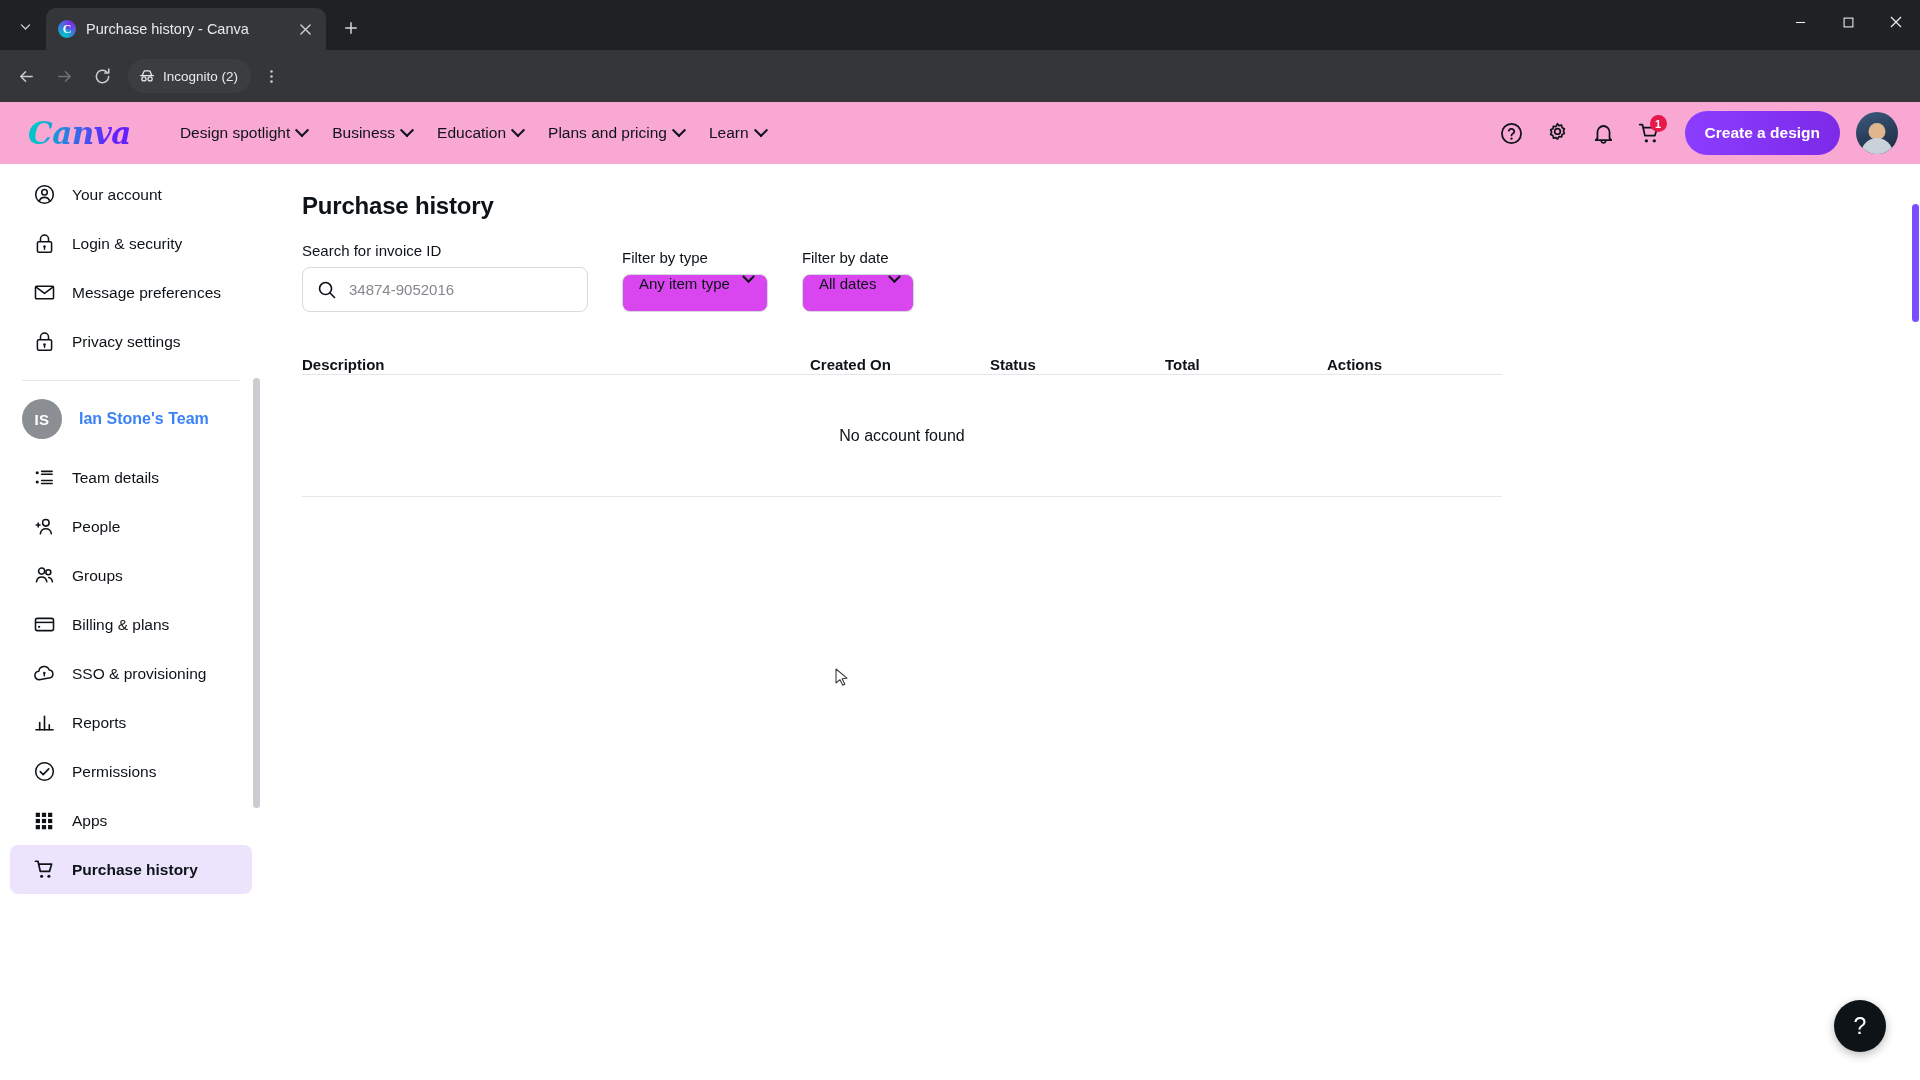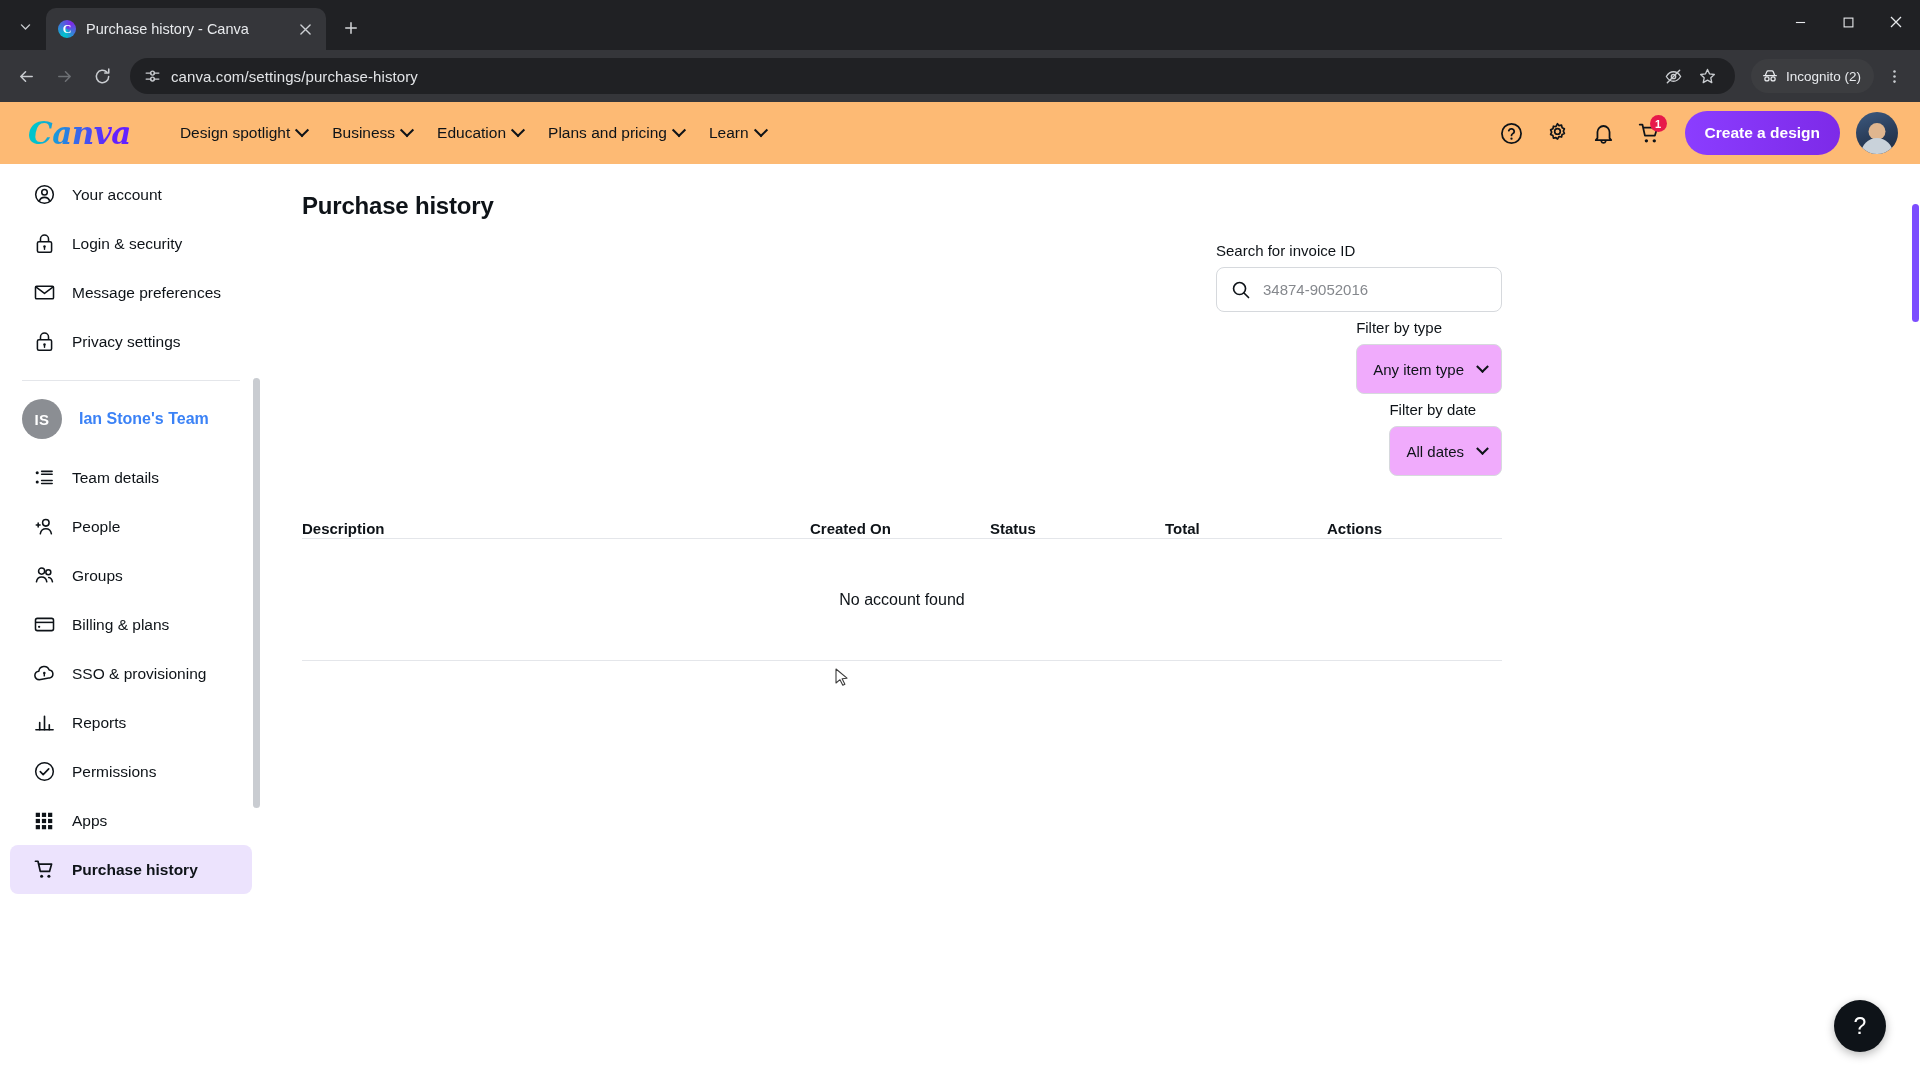--- a/index.html
+++ b/index.html
@@ -35,21 +35,21 @@
   .omni-right { display:flex; align-items:center; gap:4px; }
   .omni-ic { width:30px; height:30px; display:flex; align-items:center; justify-content:center; border-radius:50%; color:#c9ccd0; }
 
   .incognito { height:34px; background:#3c3d40; border-radius:17px; display:flex; align-items:center;
                gap:7px; padding:0 13px 0 10px; margin-left:6px; color:#e8eaed; font-size:13.5px; }
 
   
   .page { flex:1; background:#fff; display:flex; flex-direction:column; overflow:hidden; }
 
   
-  .canva-header { height:62px; background:#fdba74; display:flex; align-items:center; padding:0 22px 0 28px; flex:0 0 auto; }
+  .canva-header { height:62px; background:#f9a8d4; display:flex; align-items:center; padding:0 22px 0 28px; flex:0 0 auto; }
   .canva-logo { font-family:"DejaVu Serif", serif; font-size:31px; font-style:italic; font-weight:700; letter-spacing:-.5px;
                 background:linear-gradient(95deg,#00c4cc 8%,#6420ff 75%);
                 -webkit-background-clip:text; background-clip:text; -webkit-text-fill-color:transparent; color:#6420ff; padding-right:6px; }
   .nav { display:flex; align-items:center; margin-left:32px; gap:3px; }
   .nav-item { display:flex; align-items:center; gap:7px; padding:9px 11px; border-radius:8px; color:#0e1318; font-size:15.5px; white-space:nowrap;justify-content:space-between; }
   .chev { width:10px; height:10px; border-right:2px solid #0e1318; border-bottom:2px solid #0e1318;
           transform:rotate(45deg) translate(-2px,-2px); flex:0 0 auto; }
 
   .header-right { margin-left:auto; display:flex; align-items:center; gap:4px; }
   .hdr-ic { width:42px; height:42px; border-radius:50%; display:flex; align-items:center; justify-content:center; position:relative; color:#0e1318; }
@@ -77,27 +77,27 @@
                  display:flex; align-items:center; justify-content:center; flex:0 0 auto; letter-spacing:.3px; }
   .team-name { font-size:16px; font-weight:700; color:#3b82f6; }
 
   .sb-scroll { position:absolute; right:2px; top:14px; bottom:8px; width:7px; }
   .sb-thumb { position:absolute; top:200px; height:430px; width:7px; border-radius:4px; background:#c9ccd1; }
 
   .content { flex:1; background:#fff; padding:28px 0 0 0; position:relative; overflow:hidden; min-width:0; }
   .content-inner { padding-left:40px; padding-right:60px; max-width:1300px; }
   .page-title { font-size:24px; font-weight:700; color:#0e1318; letter-spacing:-.2px; }
 
-  .filters { display:flex; align-items:flex-end; gap:7px; margin-top:22px;flex-direction:column; }
+  .filters { display:flex; align-items:flex-end; gap:34px; margin-top:22px; }
   .field-label { font-size:15px; color:#0e1318; margin-bottom:8px; display:block; }
   .search-box { width:286px; height:45px; border:1px solid #d6d9dd; border-radius:8px; display:flex; align-items:center; gap:12px; padding:0 14px; background:#fff;justify-content:flex-end; }
   .search-box input { border:none; outline:none; flex:1; font-size:15px; color:#0e1318; font-family:"Liberation Sans",sans-serif; background:transparent; }
   .search-box input::placeholder { color:#85888d; }
-  .select { height:50px; border:1px solid #d6d9dd; border-radius:8px; display:flex; align-items:center; gap:14px;
-            padding:0 14px 0 16px; background:#f0abfc; font-size:15px; color:#0e1318; white-space:nowrap; }
+  .select { height:38px; border:1px solid #d6d9dd; border-radius:8px; display:flex; gap:14px;
+            padding:0 14px 0 16px; background:#d946ef; font-size:15px; color:#0e1318; white-space:nowrap; }
   .select .chev-sm { width:9px; height:9px; border-right:2px solid #0e1318; border-bottom:2px solid #0e1318; transform:rotate(45deg) translate(-2px,-2px); }
 
   .table { margin-top:44px; }
   .t-head { display:flex; align-items:center; padding-bottom:1px; border-bottom:1px solid #e4e6ea; }
   .t-head > div { font-size:15px; font-weight:700; color:#0e1318; }
   .col-desc { flex:0 0 508px; }
   .col-created { flex:0 0 180px; }
   .col-status { flex:0 0 175px; }
   .col-total { flex:0 0 162px; }
   .col-actions { flex:1; }
@@ -172,42 +172,20 @@
         <path d="M4 10h12m0 0l-5-5m5 5l-5 5" stroke="#6e7175" stroke-width="1.6" fill="none" stroke-linecap="round" stroke-linejoin="round"></path>
       </svg>
     </div>
     <div class="tb-btn">
       <svg width="19" height="19" viewBox="0 0 20 20">
         <path d="M16.5 10a6.5 6.5 0 1 1-1.9-4.6" stroke="#c9ccd0" stroke-width="1.6" fill="none" stroke-linecap="round"></path>
         <path d="M16.6 2.2v4.2h-4.2" stroke="#c9ccd0" stroke-width="1.6" fill="none" stroke-linecap="round" stroke-linejoin="round"></path>
       </svg>
     </div>
 
-    <div class="omnibox">
-      <svg width="17" height="17" viewBox="0 0 20 20">
-        <path d="M2.5 6h6M11.5 6h6M2.5 13h6M11.5 13h6" stroke="#c9ccd0" stroke-width="1.5" stroke-linecap="round"></path>
-        <circle cx="10" cy="6" r="2.3" stroke="#c9ccd0" stroke-width="1.5" fill="none"></circle>
-        <circle cx="10" cy="13" r="2.3" stroke="#c9ccd0" stroke-width="1.5" fill="none"></circle>
-      </svg>
-      <div class="url">canva.com/settings/purchase-history</div>
-      <div class="omni-right">
-        <div class="omni-ic">
-          <svg width="19" height="19" viewBox="0 0 20 20">
-            <path d="M2.5 10S5.5 5 10 5s7.5 5 7.5 5-3 5-7.5 5-7.5-5-7.5-5z" stroke="#c9ccd0" stroke-width="1.4" fill="none"></path>
-            <circle cx="10" cy="10" r="2.3" stroke="#c9ccd0" stroke-width="1.4" fill="none"></circle>
-            <path d="M3.5 16.5L16.5 3.5" stroke="#c9ccd0" stroke-width="1.5" stroke-linecap="round"></path>
-          </svg>
-        </div>
-        <div class="omni-ic">
-          <svg width="19" height="19" viewBox="0 0 20 20">
-            <path d="M10 2.6l2.2 4.7 5 .6-3.7 3.5 1 5-4.5-2.5-4.5 2.5 1-5L2.8 7.9l5-.6z" stroke="#c9ccd0" stroke-width="1.4" fill="none" stroke-linejoin="round"></path>
-          </svg>
-        </div>
-      </div>
-    </div>
 
     <div class="incognito">
       <svg width="18" height="18" viewBox="0 0 20 20">
         <path d="M5 9l1.4-3.6a1.6 1.6 0 0 1 1.5-1h4.2a1.6 1.6 0 0 1 1.5 1L15 9" stroke="#e8eaed" stroke-width="1.4" fill="none" stroke-linecap="round" stroke-linejoin="round"></path>
         <path d="M3 9.6h14" stroke="#e8eaed" stroke-width="1.4" stroke-linecap="round"></path>
         <circle cx="6.6" cy="13.2" r="2.3" stroke="#e8eaed" stroke-width="1.4" fill="none"></circle>
         <circle cx="13.4" cy="13.2" r="2.3" stroke="#e8eaed" stroke-width="1.4" fill="none"></circle>
       </svg>
       <span>Incognito (2)</span>
     </div>

